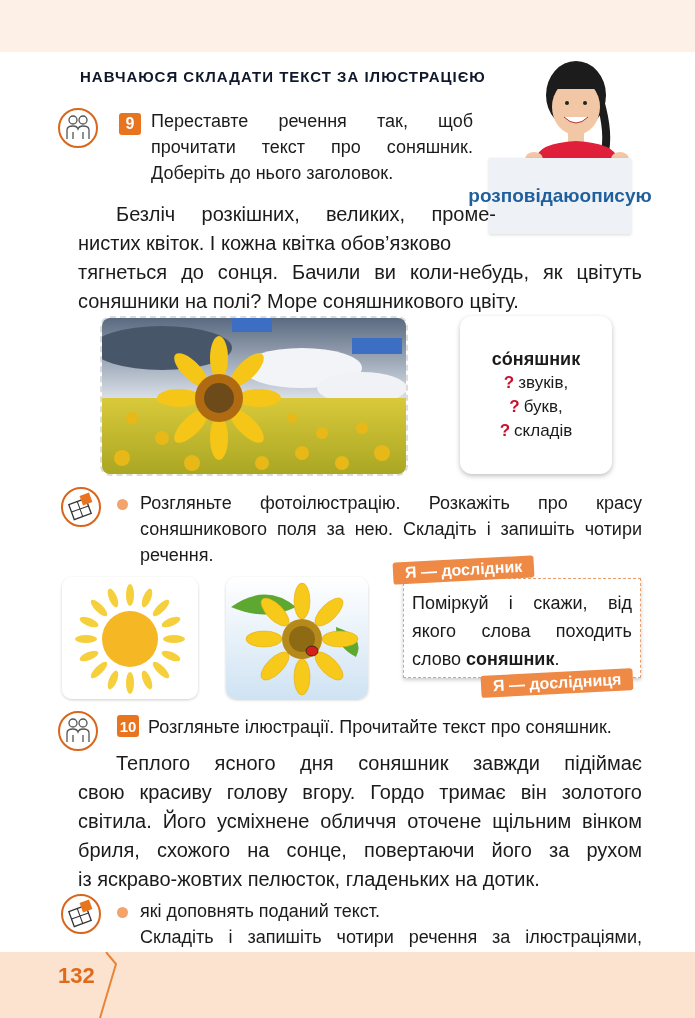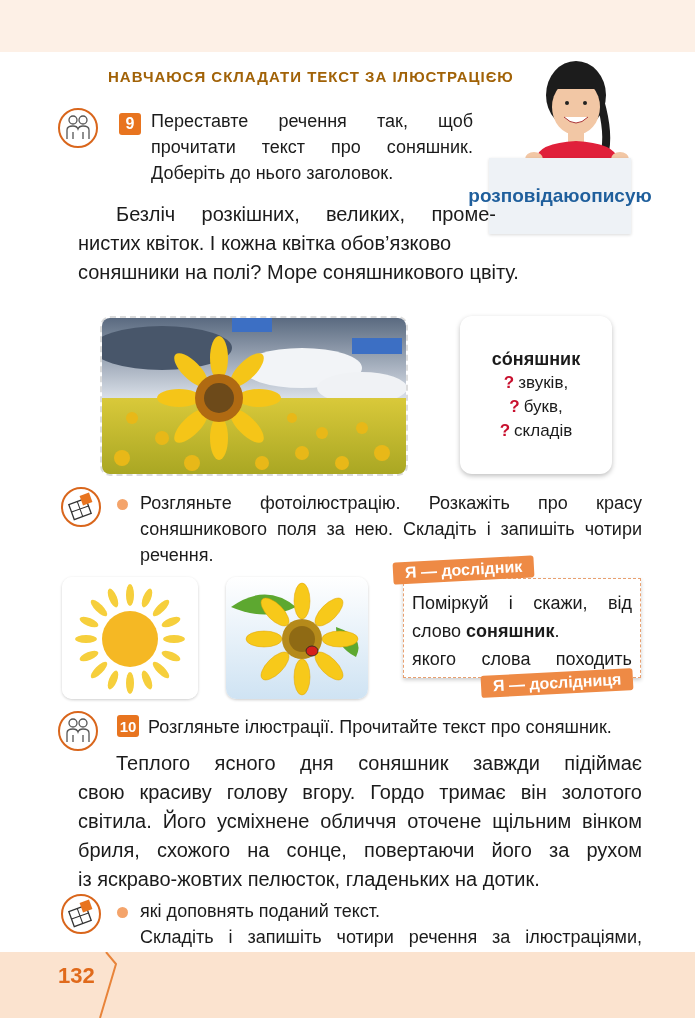--- a/index.html
+++ b/index.html
@@ -1,19 +1,19 @@
 <!DOCTYPE html>
 <html><head>
 <meta charset="utf-8">
 <style>
   html, body { margin:0; padding:0; }
   body { width:695px; height:1018px; position:relative; overflow:hidden; background:#ffffff; font-family:"Liberation Sans", sans-serif; color:#1b1b1b; }
   .top-band { position:absolute; left:0; top:0; width:695px; height:52px; background:#fdf0e6; }
   .bottom-band { position:absolute; left:0; top:952px; width:695px; height:66px; background:#fbe3cf; }
-  .heading { position:absolute; left:80px; top:68px; font-size:15px; font-weight:bold; color:#a16207; letter-spacing:1px; white-space:nowrap;margin-left:28px; }
+  .heading { position:absolute; left:80px; top:68px; font-size:15px; font-weight:bold; color:#0f172a; letter-spacing:1px; white-space:nowrap; }
   .circle-icon { position:absolute; width:40px; height:40px; border:2px solid #d9661c; border-radius:50%; box-sizing:border-box; background:#fff; display:flex; align-items:center; justify-content:center; }
   .num-badge { position:absolute; height:22px; min-width:18px; padding:0 2px; background:#e8741f; color:#fff; font-weight:bold; font-size:16px; border-radius:3px; display:flex; align-items:center; justify-content:center; }
   .task-text { position:absolute; font-size:18px; line-height:26px; text-align:justify; }
   .para { position:absolute; font-size:20px; line-height:29px; text-align:justify; }
   .girl { position:absolute; left:508px; top:55px; width:150px; height:180px; }
   .girl-sign { position:absolute; left:489px; top:158px; width:142px; height:76px; background:#eef2f6; box-shadow:0 1px 3px rgba(0,0,0,.15); display:flex; flex-direction:row; align-items:center; justify-content:center; }
   .girl-sign span { color:#1f5f9c; font-weight:bold; font-size:19px; line-height:26px; }
   .photo { position:absolute; border-radius:10px; overflow:hidden; border:2px dashed #dcdcdc; box-sizing:border-box; }
   .word-card { position:absolute; left:460px; top:316px; width:152px; height:158px; background:#fff; border-radius:12px; box-shadow:0 2px 5px rgba(0,0,0,.25); display:flex; flex-direction:column; align-items:center; justify-content:center; font-size:17px; line-height:24px; }
   .q { color:#c8102e; font-weight:bold; margin-right:4px; }
@@ -60,20 +60,21 @@
 <div class="num-badge" style="left:119px; top:113px;">9</div>
 <div class="task-text" style="left:151px; top:108px; width:322px;">
   <div style="text-align-last:justify;">Переставте речення так, щоб</div>
   <div style="text-align-last:justify;">прочитати текст про соняшник.</div>
   <div>Доберіть до нього заголовок.</div>
 </div>
 
 <div class="para" style="left:78px; top:200px; width:564px;">
   <div style="padding-left:38px; width:380px; text-align-last:justify;">Безліч розкішних, великих, проме-</div>
   <div style="width:410px;">нистих квіток. І кожна квітка обов’язково</div>
+  <div style="text-align-last:justify;">тягнеться до сонця. Бачили ви коли-небудь, як цвітуть</div>
   <div>соняшники на полі? Море соняшникового цвіту.</div>
 </div>
 
 <div class="photo" style="left:100px; top:316px; width:308px; height:160px;">
   <svg width="308" height="160" viewBox="0 0 308 160" preserveAspectRatio="none">
     <defs>
       <linearGradient id="sky" x1="0" y1="0" x2="0" y2="1">
         <stop offset="0" stop-color="#5a6a80"></stop>
           <stop offset="0.5" stop-color="#d9dfe8"></stop>
           <stop offset="1" stop-color="#cfd8e2"></stop>
@@ -190,22 +191,22 @@
       <ellipse cx="-27" cy="27" rx="8" ry="18" transform="rotate(45 -27 27)"></ellipse>
       <circle r="20" fill="#b58a1a" stroke="none"></circle>
       <circle r="13" fill="#8f6a14" stroke="none"></circle>
       <ellipse cx="10" cy="12" rx="6" ry="5" fill="#d4201a" stroke="#222" stroke-width="0.8"></ellipse>
     </g>
   </svg>
 </div>
 
 <div class="explorer-card">
   <div style="text-align-last:justify;">Поміркуй і скажи, від</div>
+  <div style="text-align-last:justify;">якого слова походить</div>
   <div><span>слово </span><b>соняшник</b><span>.</span></div>
-  <div style="text-align-last:justify;">якого слова походить</div>
 </div>
 <div class="tag" style="left:393px; top:559px; transform:rotate(-3deg);">Я — дослідник</div>
 <div class="tag" style="left:481px; top:672px; transform:rotate(-3deg);">Я — дослідниця</div>
 
 <div class="circle-icon" style="left:58px; top:711px;">
   <svg width="30" height="30" viewBox="0 0 30 30" fill="none" stroke="#555" stroke-width="1.3">
     <circle cx="10" cy="7" r="4"></circle>
       <circle cx="20" cy="7" r="4"></circle>
     <path d="M4 26 V17 Q4 13 10 13 Q14 13 15 16 Q16 13 20 13 Q26 13 26 17 V26"></path>
     <path d="M10 26 V19 M20 26 V19"></path>

